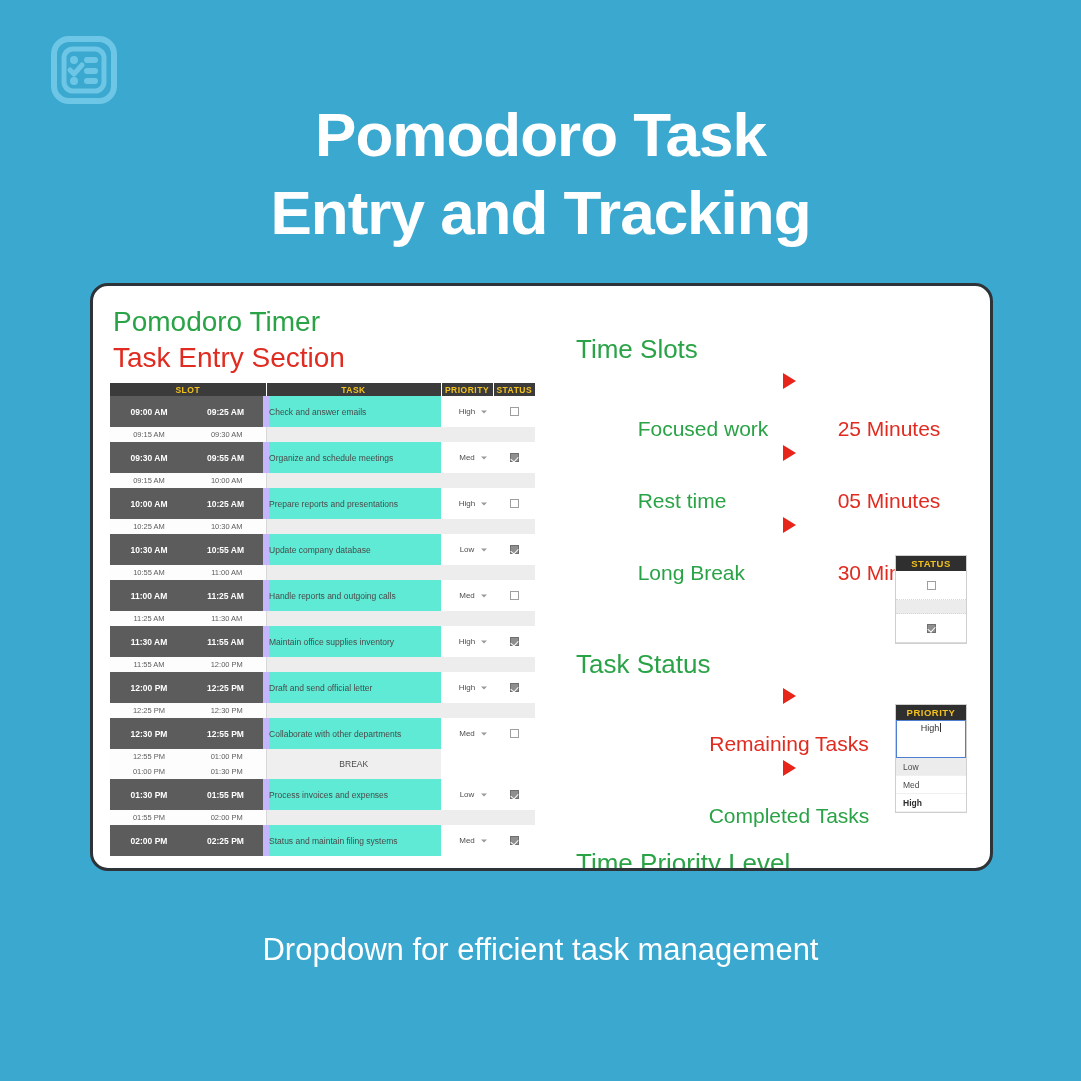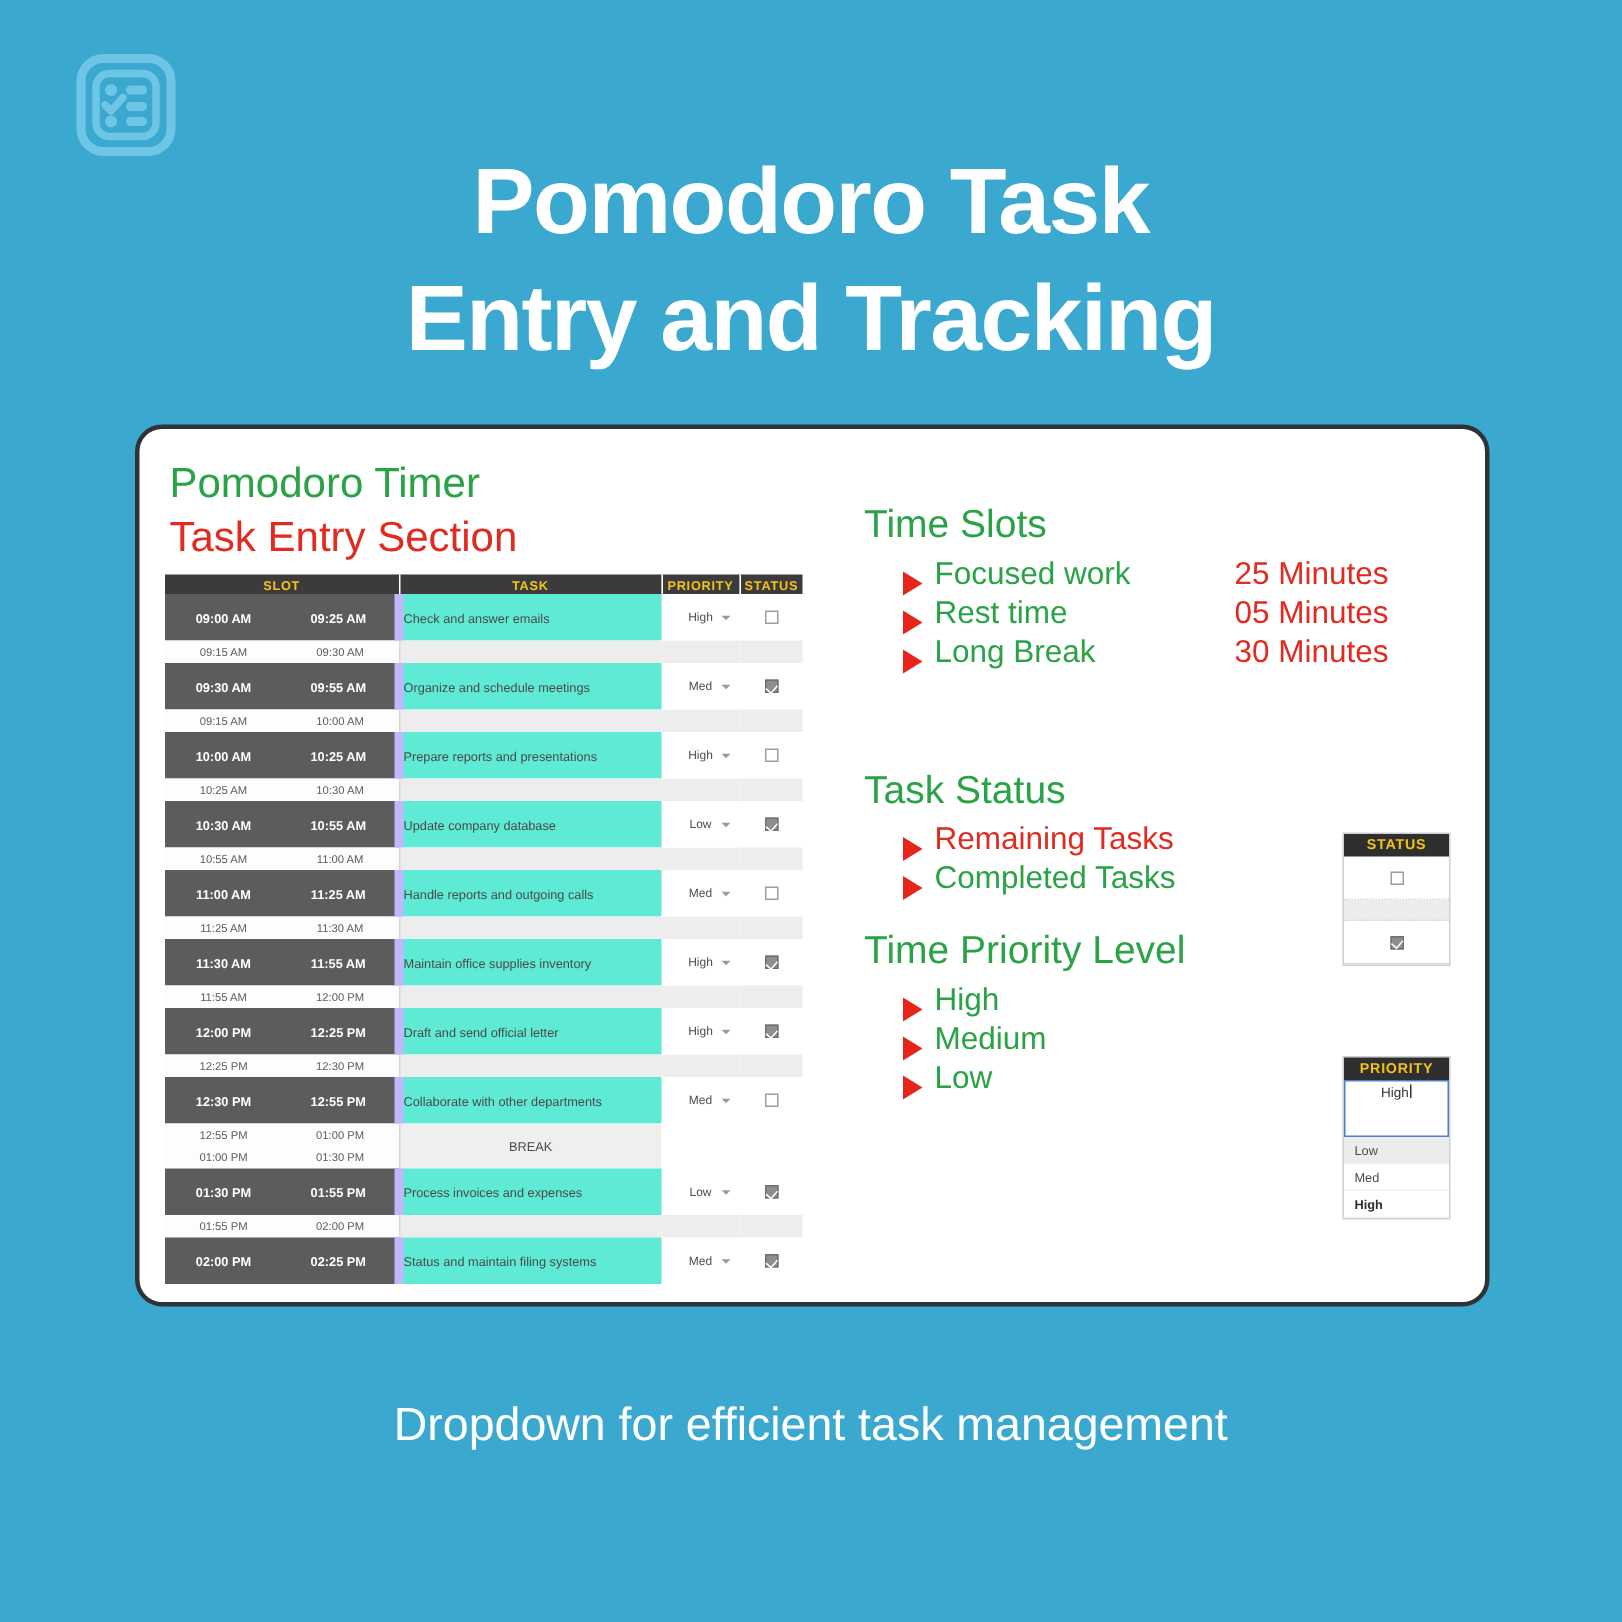--- a/index.html
+++ b/index.html
@@ -175,22 +175,23 @@
 
   
   .right { position: absolute; left: 483px; top: 48px; width: 400px; }
 
   .sec-title {
     color: #2aa347; font-size: 26px; margin-bottom: 6px;
   }
   .sec-title.mt { margin-top: 0; }
 
   .bullet-row {
-    display: flex; align-items: flex-end; gap: 8px;
+    display: flex; align-items: center; gap: 30px;
     margin: 2px 0 2px 26px;
+    flex-direction: column;
   }
   .tri {
     width: 0; height: 0; flex: 0 0 auto;
     border-top: 8px solid transparent;
     border-bottom: 8px solid transparent;
     border-left: 13px solid #e8251a;
     position: relative; top: 2px;
   }
   .b-green { color: #2aa347; font-size: 21px; }
   .b-red   { color: #e02b20; font-size: 21px; }

